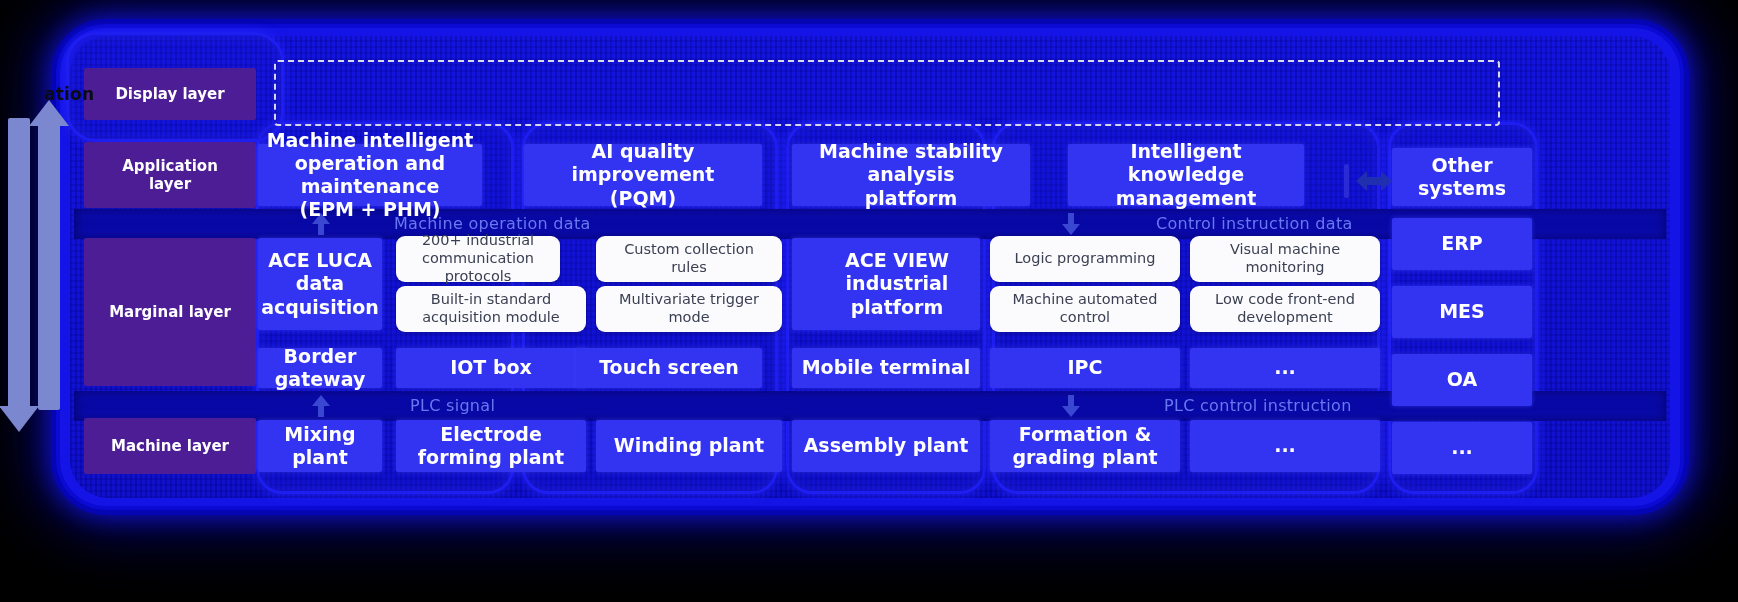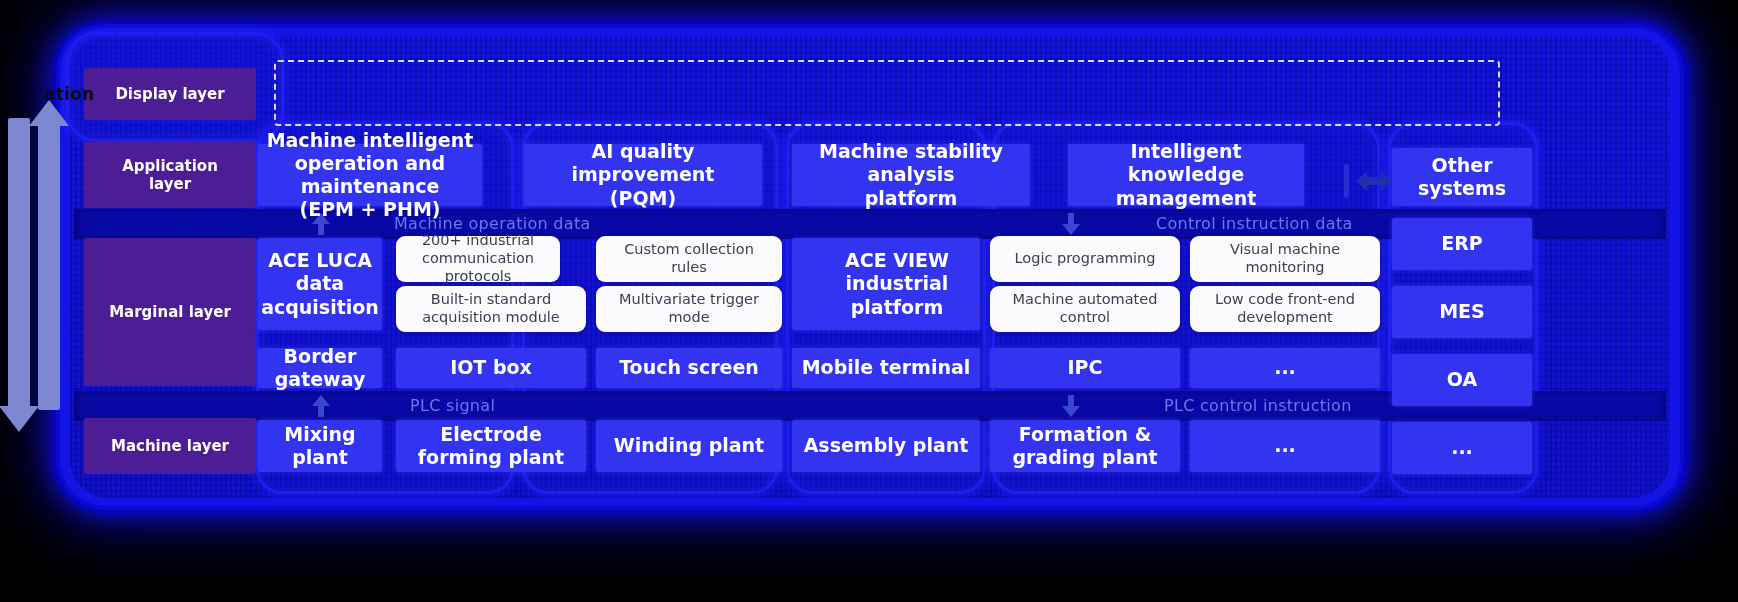--- a/index.html
+++ b/index.html
@@ -213,21 +213,21 @@
   <div class="box pill" style="left:990px;top:286px;width:190px;height:46px;white-space:pre-line;">Machine automated
 control</div>
   <div class="box pill" style="left:1190px;top:286px;width:190px;height:46px;white-space:pre-line;">Low code front-end
 development</div>
 
   <div class="box solid" style="left:1392px;top:218px;width:140px;height:52px;">ERP</div>
   <div class="box solid" style="left:1392px;top:286px;width:140px;height:52px;">MES</div>
 
   <div class="box solid" style="left:258px;top:348px;width:124px;height:40px;">Border gateway</div>
   <div class="box solid" style="left:396px;top:348px;width:190px;height:40px;">IOT box</div>
-  <div class="box solid" style="left:596px;top:348px;width:186px;height:40px;">Touch screen</div>
+  <div class="box solid" style="left:576px;top:348px;width:186px;height:40px;">Touch screen</div>
   <div class="box solid" style="left:792px;top:348px;width:188px;height:40px;">Mobile terminal</div>
   <div class="box solid" style="left:990px;top:348px;width:190px;height:40px;">IPC</div>
   <div class="box solid" style="left:1190px;top:348px;width:190px;height:40px;">...</div>
 
   <div class="box solid" style="left:1392px;top:354px;width:140px;height:52px;">OA</div>
 
   <div class="box layer" style="left:84px;top:418px;width:172px;height:56px;">Machine layer</div>
 
   <div class="box solid" style="left:258px;top:420px;width:124px;height:52px;white-space:pre-line;">Mixing plant</div>
   <div class="box solid" style="left:396px;top:420px;width:190px;height:52px;white-space:pre-line;">Electrode

